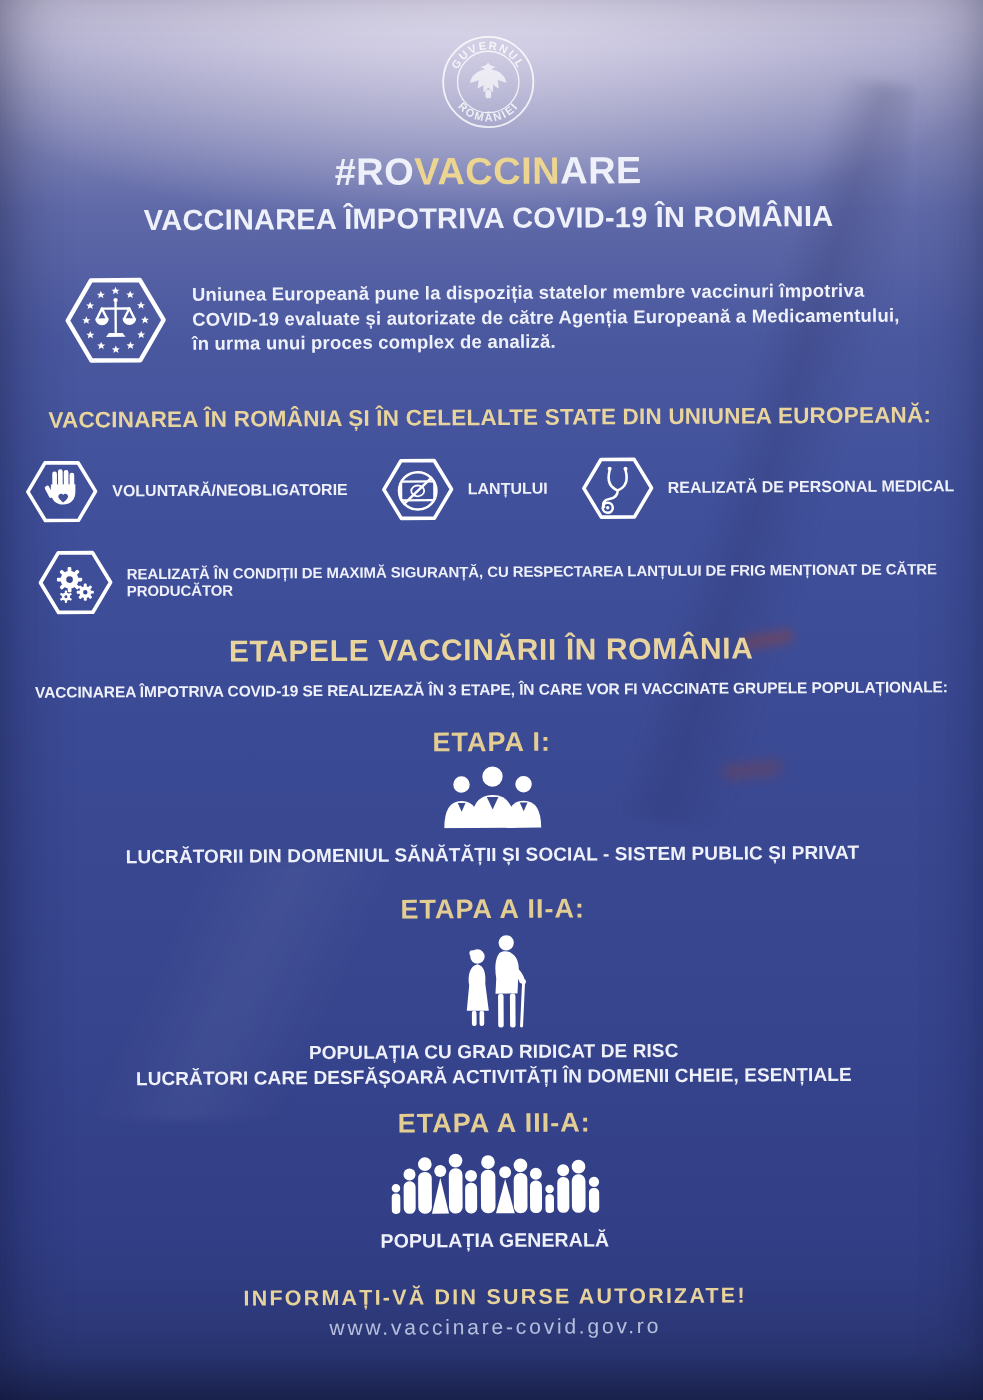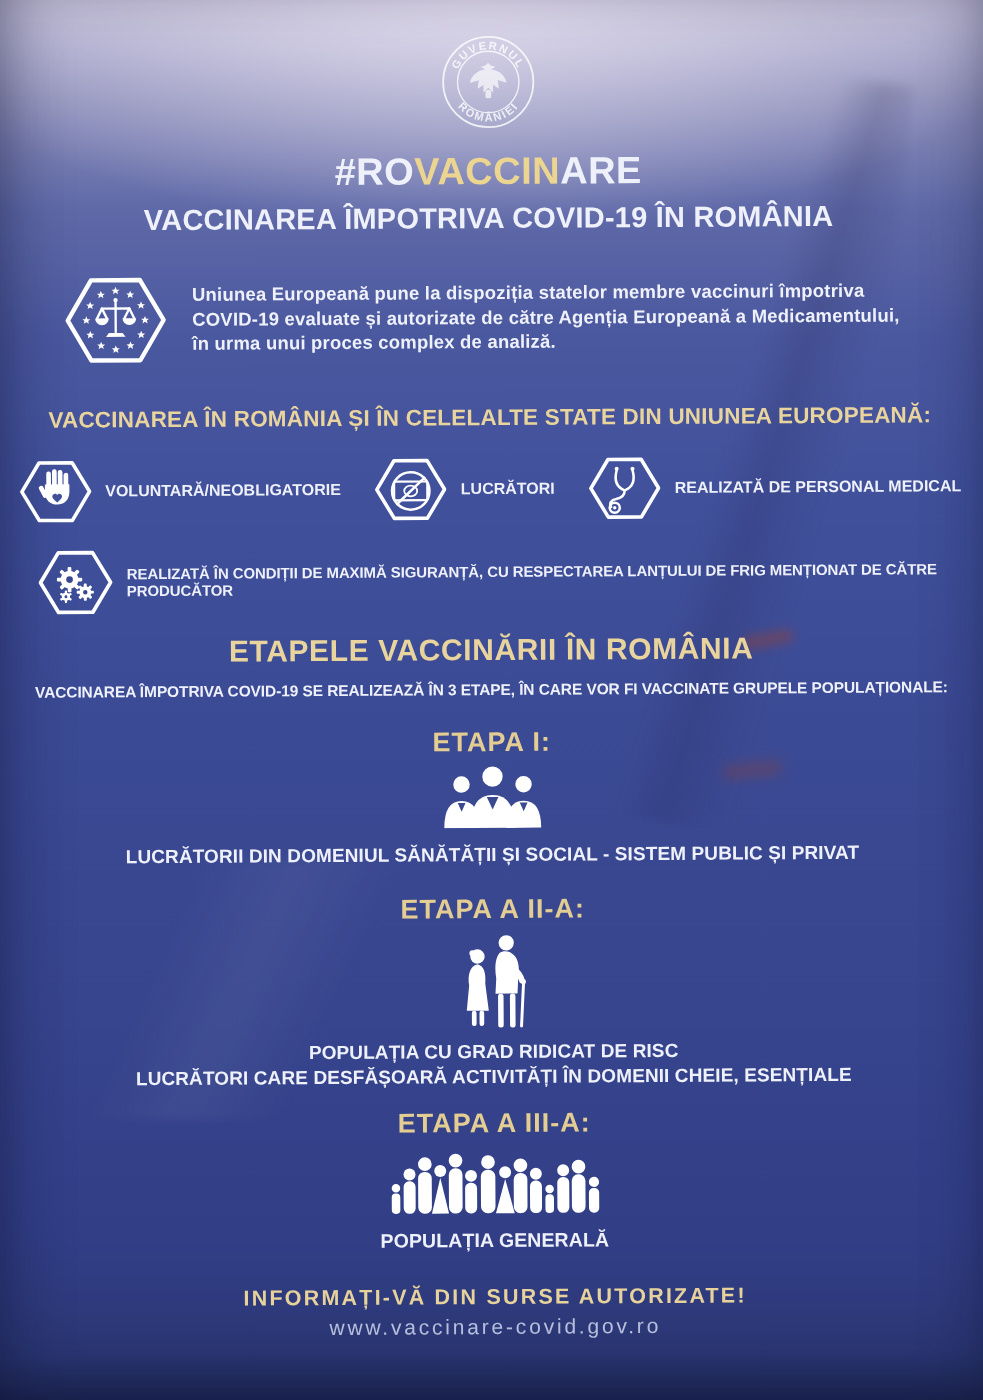--- a/index.html
+++ b/index.html
@@ -141,21 +141,21 @@
         <div class="feature-label">VOLUNTARĂ/NEOBLIGATORIE</div>
       </div>
       <div class="feature">
         <svg width="72" height="64" viewBox="0 0 100 88">
           <polygon points="3,44 27,4 73,4 97,44 73,84 27,84" fill="none" stroke="#ffffff" stroke-width="5" stroke-linejoin="round"></polygon>
           <rect x="27" y="33" width="46" height="26" rx="2.5" fill="none" stroke="#ffffff" stroke-width="3"></rect>
           <ellipse cx="50" cy="46" rx="9" ry="7.5" fill="none" stroke="#ffffff" stroke-width="2.5"></ellipse>
           <circle cx="50" cy="46" r="26" fill="none" stroke="#ffffff" stroke-width="3.5"></circle>
           <line x1="31" y1="64" x2="69" y2="28" stroke="#ffffff" stroke-width="3.5" stroke-linecap="round"></line>
         </svg>
-        <div class="feature-label">LUCRĂTORI</div>
+        <div class="feature-label">LANȚULUI</div>
       </div>
       <div class="feature">
         <svg width="72" height="64" viewBox="0 0 100 88">
           <polygon points="3,44 27,4 73,4 97,44 73,84 27,84" fill="none" stroke="#ffffff" stroke-width="5" stroke-linejoin="round"></polygon>
           <circle cx="39" cy="17" r="2.8" fill="#ffffff"></circle>
           <circle cx="61" cy="17" r="2.8" fill="#ffffff"></circle>
           <path d="M39 19 C36 30 37 42 50 47 C63 42 64 30 61 19" fill="none" stroke="#ffffff" stroke-width="3.5" stroke-linecap="round"></path>
           <path d="M50 47 C50 56 44 58 38 59 C31 60 28 65 31 70" fill="none" stroke="#ffffff" stroke-width="3.5" stroke-linecap="round"></path>
           <circle cx="36" cy="71" r="7" fill="none" stroke="#ffffff" stroke-width="3.5"></circle>
           <circle cx="36" cy="71" r="2.4" fill="#ffffff"></circle>

